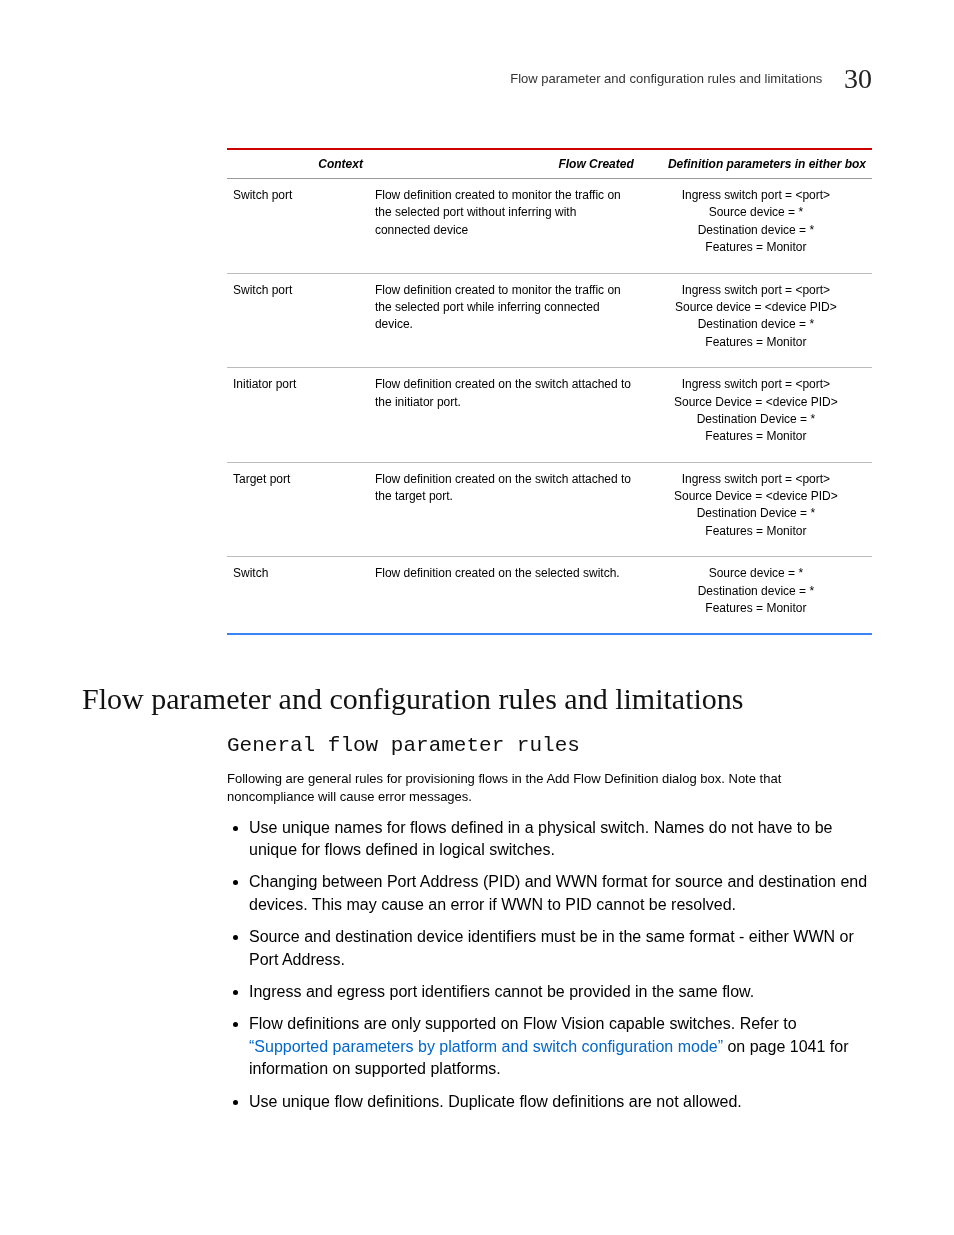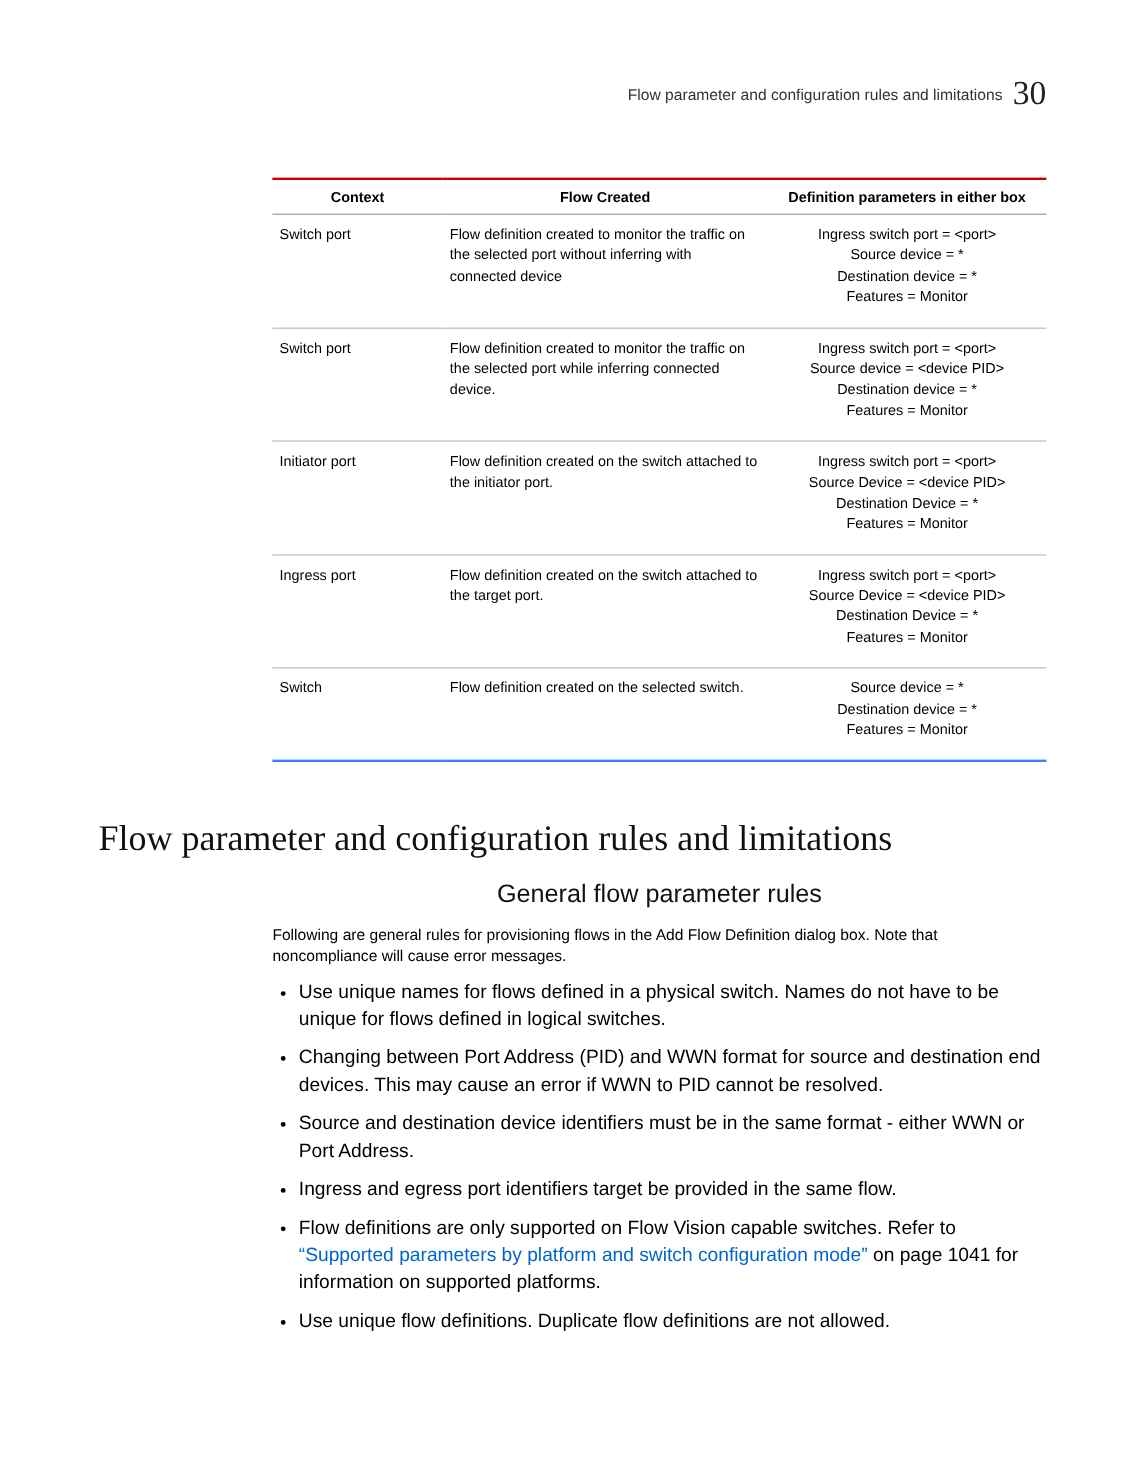--- a/index.html
+++ b/index.html
@@ -15,21 +15,21 @@
   .running-header {
     text-align: right;
     font-size: 13px;
     color: #333;
     margin-bottom: 50px;
   }
   .running-header .chapnum {
     font-family: Georgia, 'Times New Roman', serif;
     font-size: 28px;
     font-weight: 400;
-    margin-left: 5px;
+    margin-left: 18px;
     vertical-align: middle;
     color: #222;
   }
   .running-header .title {
     vertical-align: middle;
   }
   .content-block {
     margin-left: 145px;
   }
   .table-caption {
@@ -46,24 +46,25 @@
   table {
     border-collapse: collapse;
     width: 100%;
     font-size: 12px;
   }
   thead tr {
     border-top: 2px solid #c00;
     border-bottom: 1px solid #999;
   }
   th {
-    text-align: center;
+    text-align: right;
     font-weight: bold;
     padding: 6px 6px;
     vertical-align: top;
+    font-style: italic;
   }
   tbody tr {
     border-bottom: 1px solid #bbb;
   }
   tbody tr:last-child {
     border-bottom: 2px solid #3b82f6;
   }
   td {
     padding: 8px 6px 16px 6px;
     vertical-align: top;
@@ -75,26 +76,25 @@
   .def-line { display: block; text-align: center; }
   h1.section {
     font-family: Georgia, 'Times New Roman', serif;
     font-weight: 400;
     font-size: 30px;
     margin: 44px 0 12px 0;
     color: #111;
     font-stretch: condensed;
   }
   h2.subsection {
-    font-family: Liberation Sans, sans-serif;
+    font-family: Liberation Mono, monospace;
     font-weight: 400;
     font-size: 21px;
     margin: 10px 0 10px 0;
     color: #111;
-    text-align: center;
   }
   p.body {
     font-size: 13px;
     line-height: 1.4;
     margin: 10px 0;
   }
   ul.bullets {
     list-style: disc;
     padding-left: 22px;
     margin: 8px 0;
@@ -152,21 +152,21 @@
         <td>Initiator port</td>
         <td>Flow definition created on the switch attached to the initiator port.</td>
         <td>
           <span class="def-line">Ingress switch port = &lt;port&gt;</span>
           <span class="def-line">Source Device = &lt;device PID&gt;</span>
           <span class="def-line">Destination Device = *</span>
           <span class="def-line">Features = Monitor</span>
         </td>
       </tr>
       <tr>
-        <td>Ingress port</td>
+        <td>Target port</td>
         <td>Flow definition created on the switch attached to the target port.</td>
         <td>
           <span class="def-line">Ingress switch port = &lt;port&gt;</span>
           <span class="def-line">Source Device = &lt;device PID&gt;</span>
           <span class="def-line">Destination Device = *</span>
           <span class="def-line">Features = Monitor</span>
         </td>
       </tr>
       <tr>
         <td>Switch</td>
@@ -188,19 +188,19 @@
   <h2 class="subsection">General flow parameter rules</h2>
 
   <p class="body">
     <span>Following are general rules for provisioning flows in the </span><span class="bold">Add Flow Definition</span><span> dialog box. Note that noncompliance will cause error messages.</span>
   </p>
 
   <ul class="bullets">
     <li>Use unique names for flows defined in a physical switch. Names do not have to be unique for flows defined in logical switches.</li>
     <li>Changing between Port Address (PID) and WWN format for source and destination end devices. This may cause an error if WWN to PID cannot be resolved.</li>
     <li>Source and destination device identifiers must be in the same format - either WWN or Port Address.</li>
-    <li>Ingress and egress port identifiers target be provided in the same flow.</li>
+    <li>Ingress and egress port identifiers cannot be provided in the same flow.</li>
     <li>
       <span>Flow definitions are only supported on Flow Vision capable switches. Refer to </span><a class="xref" href="#">“Supported parameters by platform and switch configuration mode”</a><span> on page 1041 for information on supported platforms.</span>
     </li>
     <li>Use unique flow definitions. Duplicate flow definitions are not allowed.</li>
   </ul>
 </div>
 
 </body></html>

